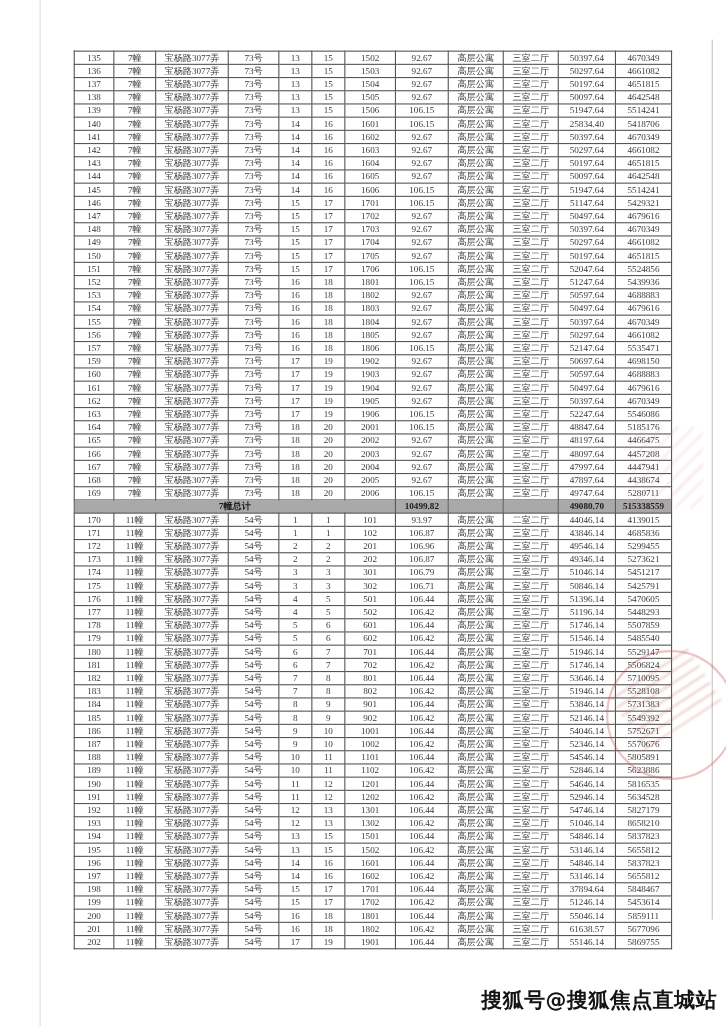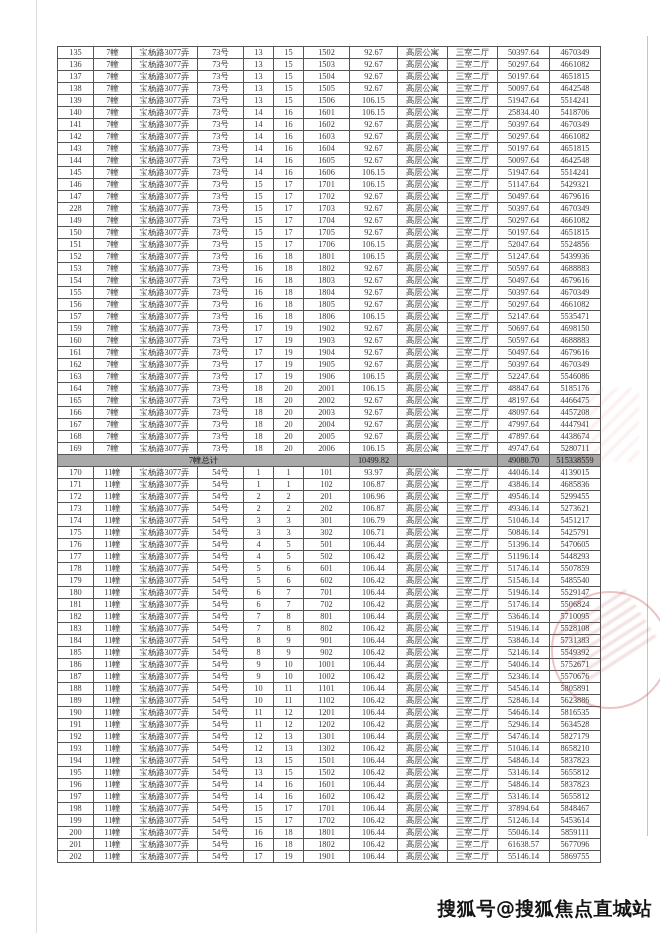--- a/index.html
+++ b/index.html
@@ -8,31 +8,31 @@
     font-family:"Liberation Serif","DejaVu Serif",serif;
     overflow:hidden;
   }
   .page { position:absolute; inset:0; overflow:hidden; }
 
   
   .scan-line-left  { position:absolute; left:36px; top:0;    width:1px; height:933px; background:#dcdcdc; }
   .scan-line-right { position:absolute; left:647px; top:36px; width:1px; height:800px; background:#c4c4c4; }
 
   table.price-table {
-    position:absolute; left:57px; top:46px;
+    position:absolute; left:67px; top:46px;
     border-collapse:collapse; table-layout:fixed;
   }
   .price-table td {
     border:1px solid #565656;
     height:11px; line-height:11px; padding:0;
     font-size:8.3px; color:#3a3a3a; text-align:center;
     white-space:nowrap; overflow:hidden;
   }
   .price-table tr.summary td {
-    background:#a9a9a9; color:#1c1c1c; font-weight:normal;
+    background:#a9a9a9; color:#1c1c1c; font-weight:bold;
   }
   .price-table td.diag {
     background-image:linear-gradient(to top right,
       rgba(0,0,0,0) 46%, #6b6b6b 46%, #6b6b6b 53%, rgba(0,0,0,0) 53%);
   }
 
   
   .red-stamp {
     position:absolute; left:551px; top:591px; width:114px; height:114px;
     border:2px solid rgba(201,86,86,0.35); border-radius:50%;
@@ -260,21 +260,21 @@
           <td>15</td>
           <td>17</td>
           <td>1702</td>
           <td>92.67</td>
           <td>高层公寓</td>
           <td>三室二厅</td>
           <td>50497.64</td>
           <td>4679616</td>
         </tr>
         <tr>
-          <td>228</td>
+          <td>148</td>
           <td>7幢</td>
           <td>宝杨路3077弄</td>
           <td>73号</td>
           <td>15</td>
           <td>17</td>
           <td>1703</td>
           <td>92.67</td>
           <td>高层公寓</td>
           <td>三室二厅</td>
           <td>50397.64</td>

